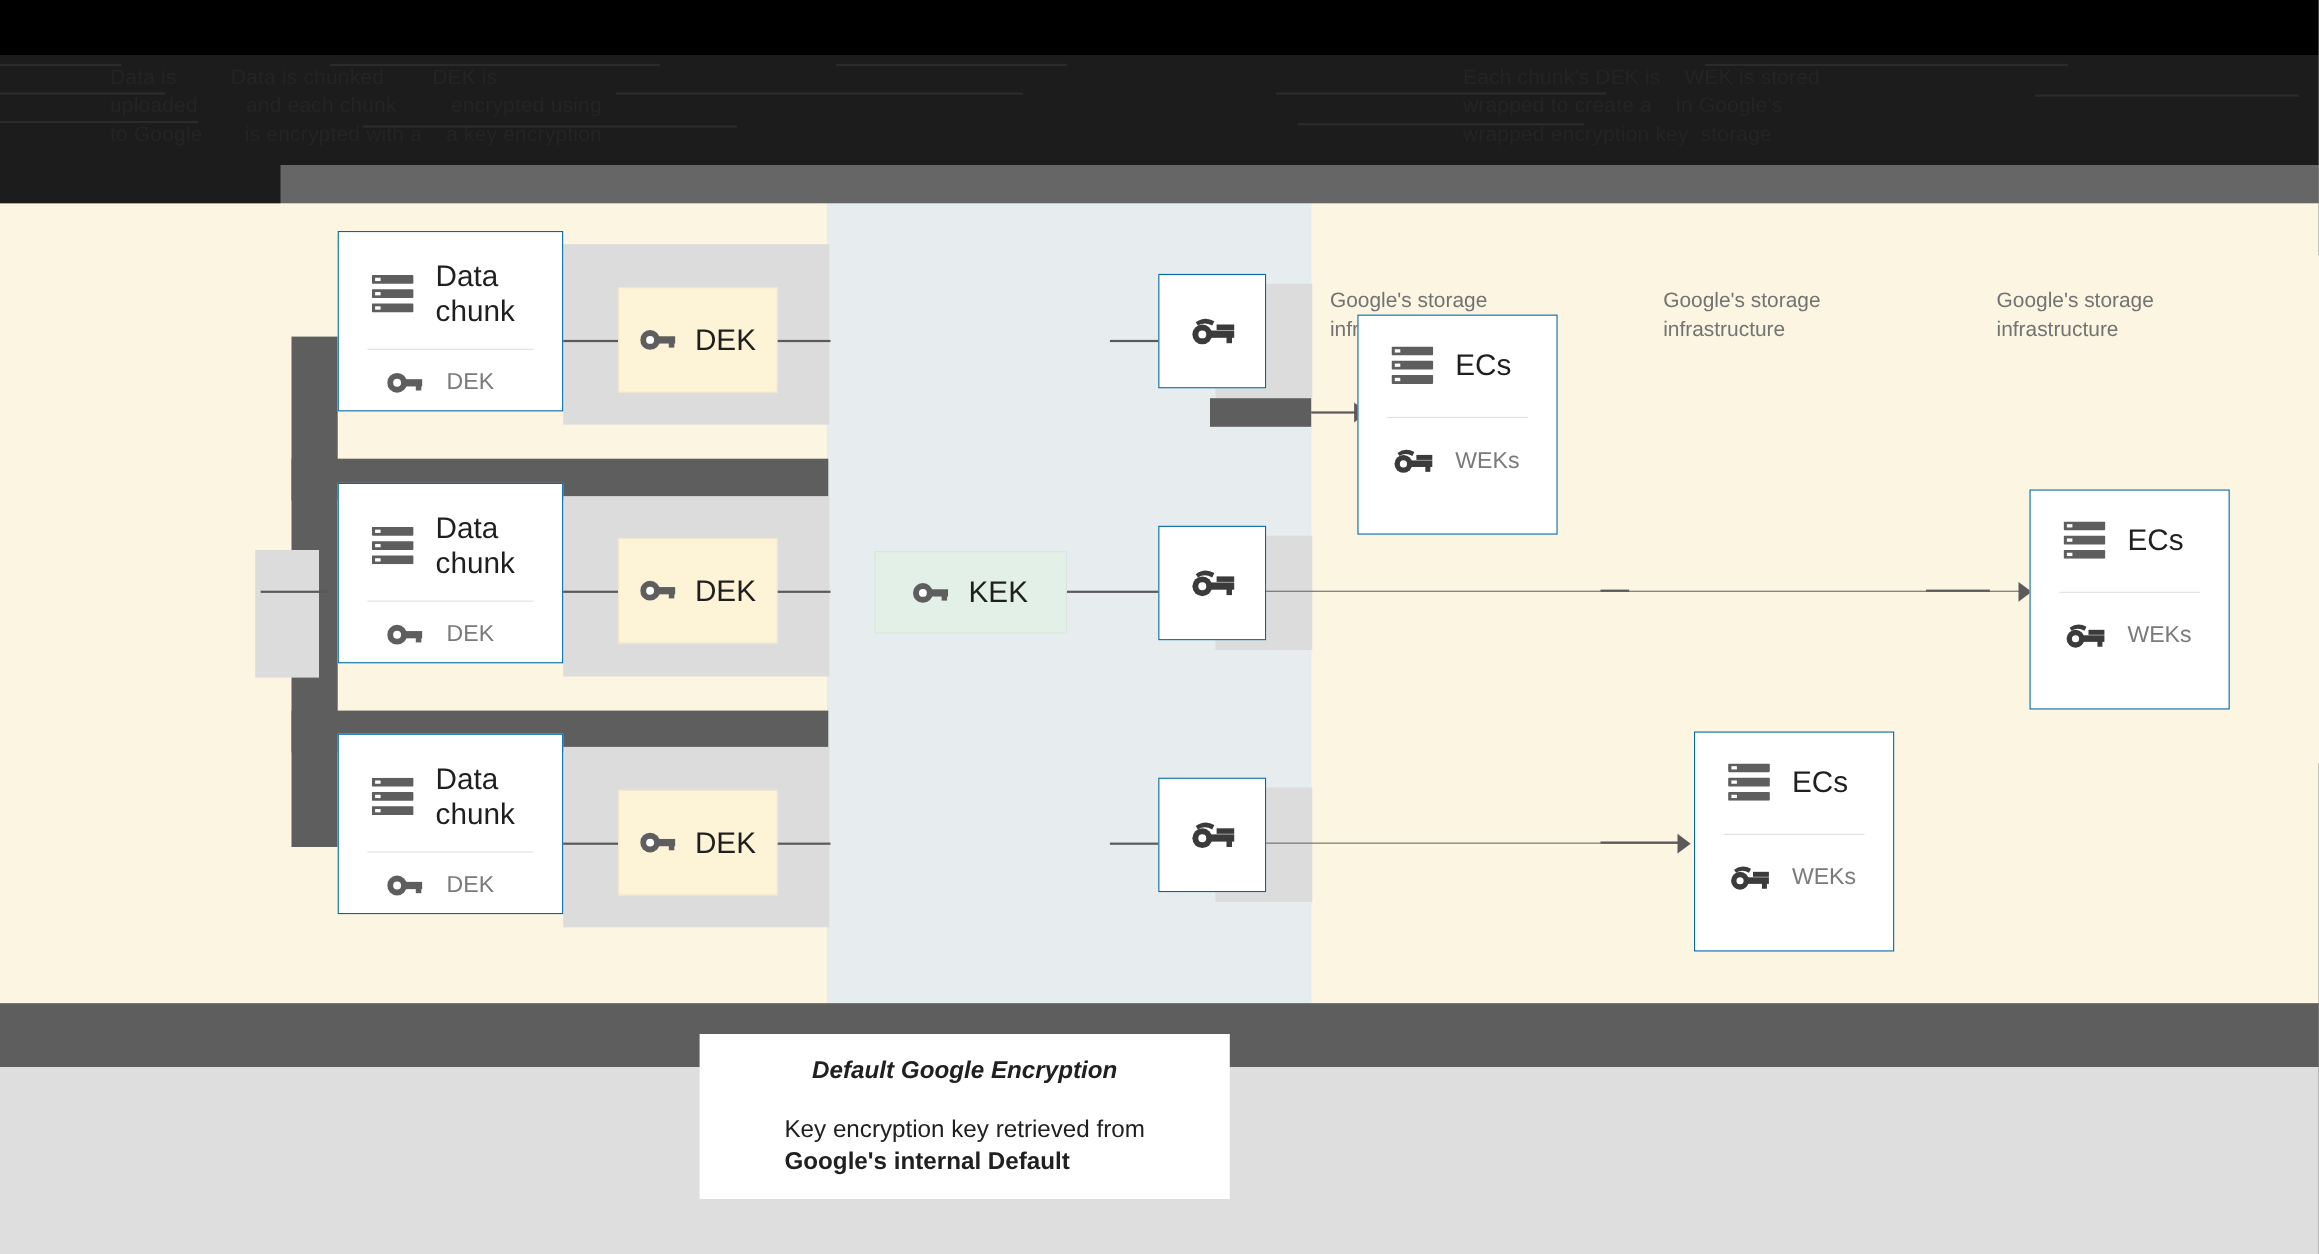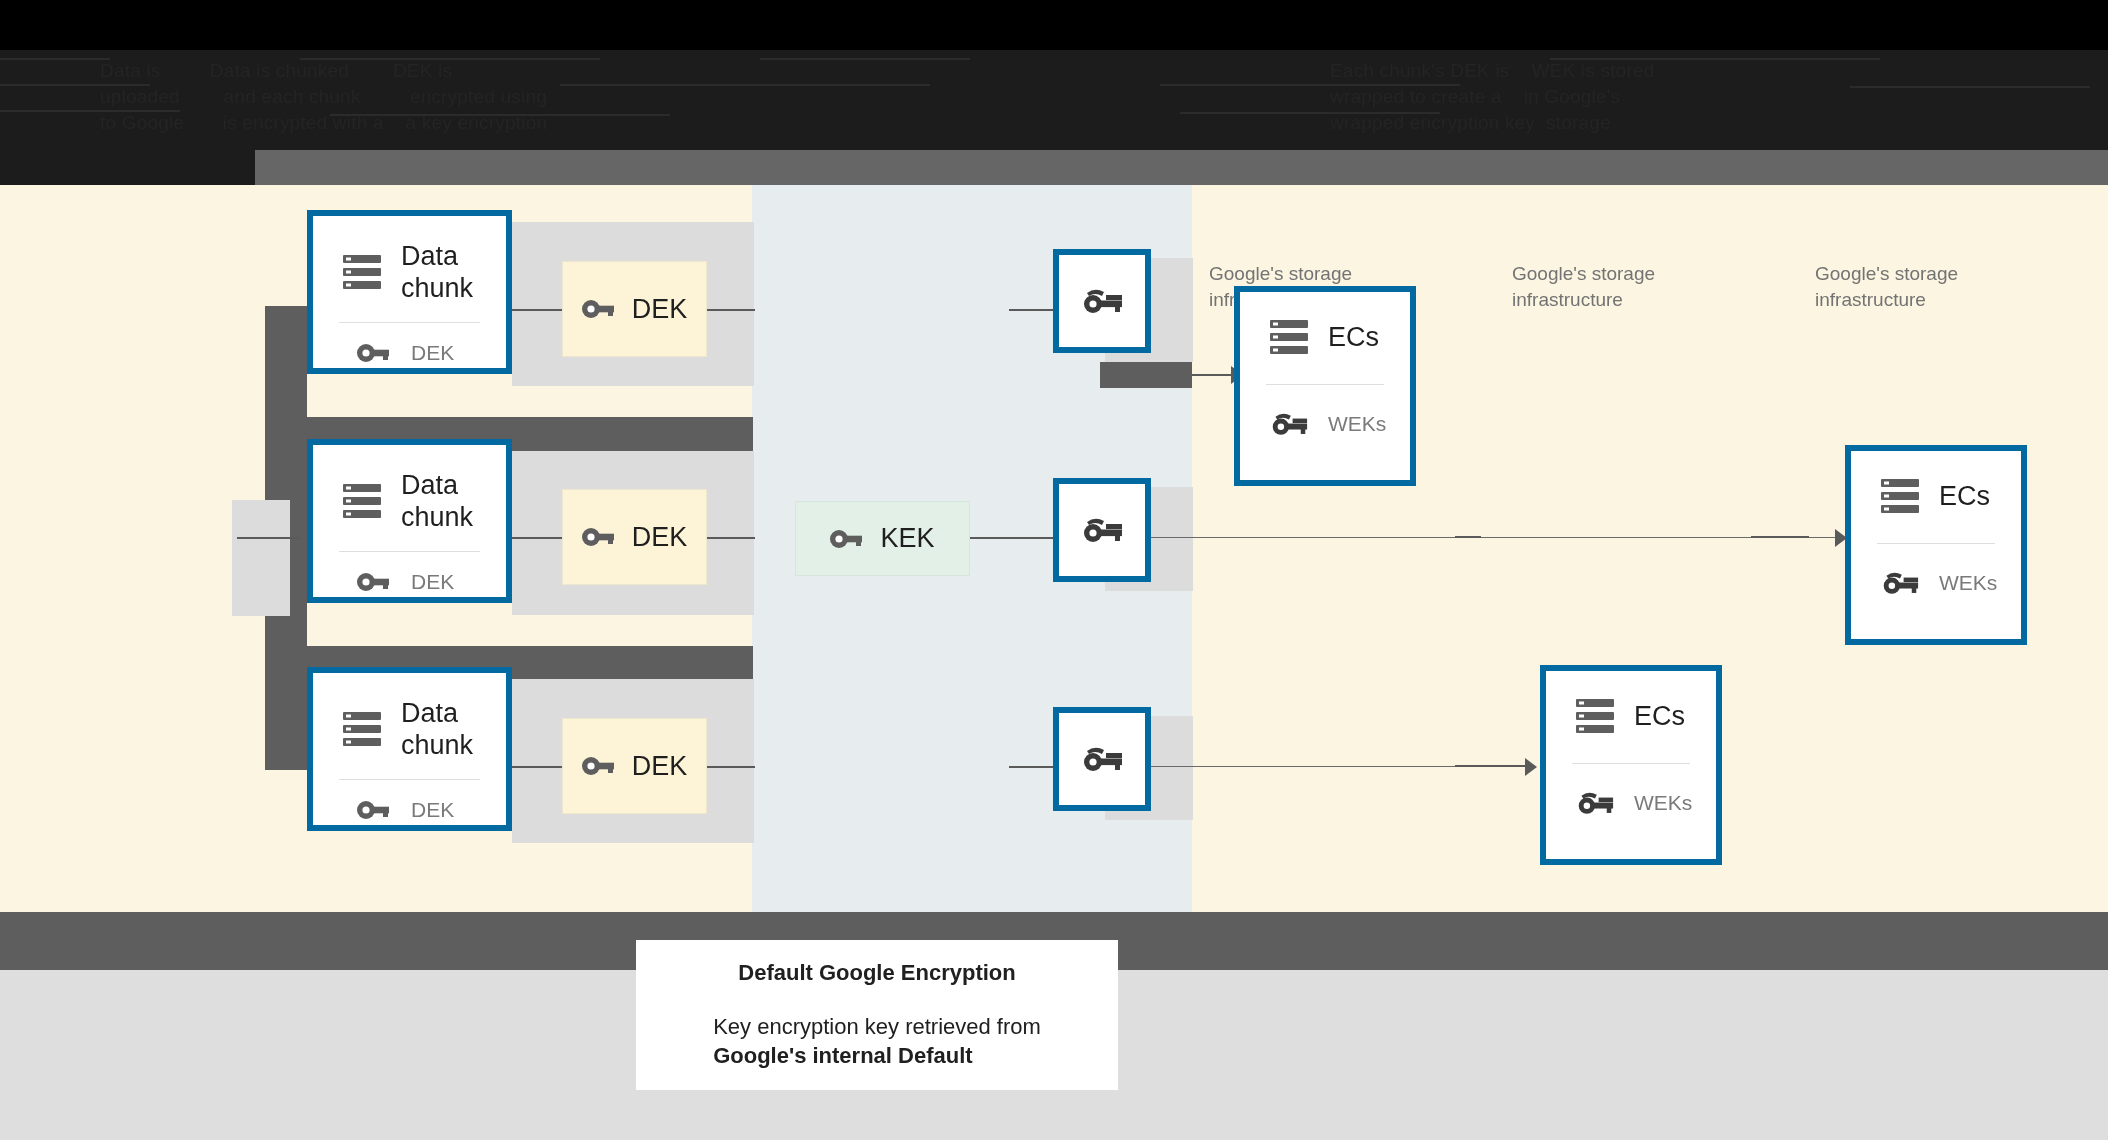--- a/index.html
+++ b/index.html
@@ -30,37 +30,37 @@
   .line{position:absolute;height:2px;background:#5a5a5a;}
   .line-thin{position:absolute;height:1px;background:#6a6a6a;}
   .arrowhead{position:absolute;width:0;height:0;border-top:9px solid transparent;
              border-bottom:9px solid transparent;border-left:12px solid #5a5a5a;}
   .darkbar{position:absolute;background:#5e5e5e;height:26px;}
 
   
   .shadow{position:absolute;background:#dcdcdc;}
 
   
-  .card{position:absolute;background:#ffffff;border:6px solid #0369a1;box-sizing:border-box;}
+  .card{position:absolute;background:#ffffff;border:1px solid #0369a1;box-sizing:border-box;}
   .card-row{display:flex;align-items:center;}
   .chip{position:absolute;box-sizing:border-box;display:flex;align-items:center;
         justify-content:center;gap:18px;}
   .chip-dek{background:#fdf3d7;border:1px solid #eee6cd;}
   .chip-kek{background:#e2f0e7;border:1px solid #d7e6dc;}
   .chip-label{font-size:27px;color:#1f1f1f;}
 
   .title-main{font-size:27px;color:#1f1f1f;line-height:32px;}
   .divider{height:1px;background:#dfdfdf;}
   .sub-label{font-size:21px;color:#7a7a7a;}
   .infra-label{position:absolute;font-size:19px;line-height:26px;color:#737373;margin-top:48px;}
 
   
   .caption{position:absolute;left:636px;top:940px;width:482px;height:150px;background:#fff;
            display:flex;flex-direction:column;align-items:center;justify-content:center;}
-  .cap-title{font-size:22px;font-weight:bold;color:#202020;margin-bottom:26px;}
+  .cap-title{font-size:22px;font-weight:bold;color:#202020;margin-bottom:26px;font-style:italic;}
   .cap-line{font-size:22px;color:#202020;line-height:29px;text-align:left;}
   .cap-line b{font-weight:bold;}
 
   svg{display:block;}
 </style>
 </head>
 <body>
 
 <div id="stage">
 

